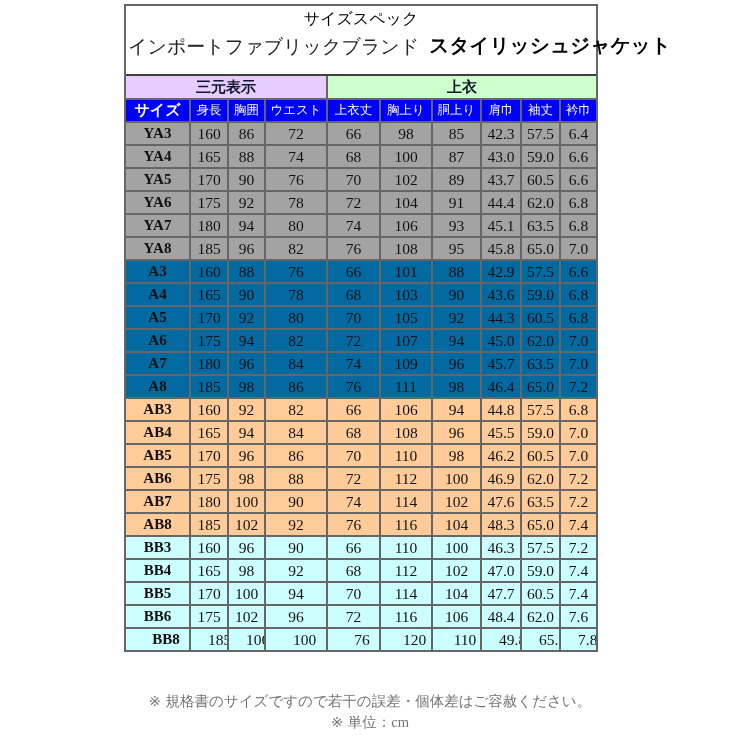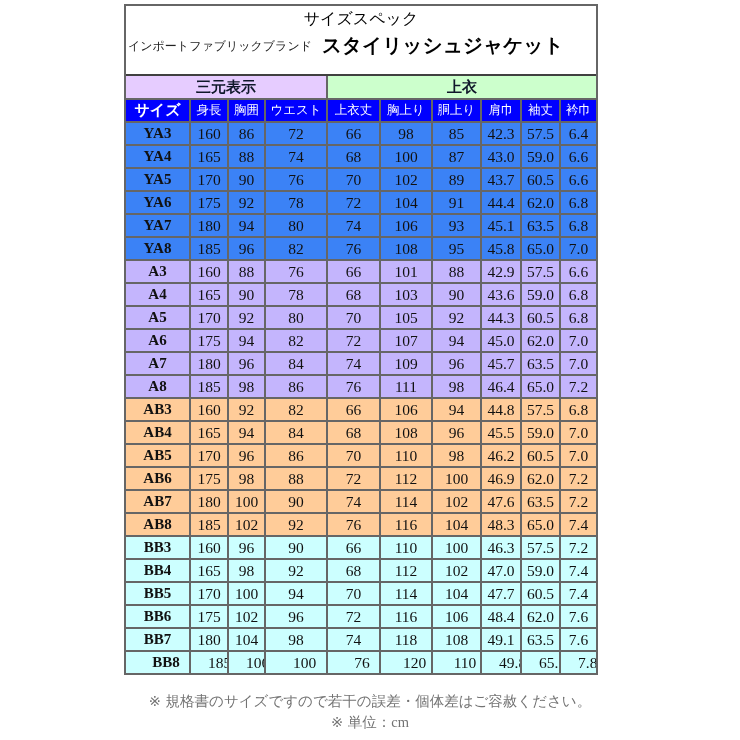--- a/index.html
+++ b/index.html
@@ -40,21 +40,21 @@
       line-height: 20px;
     }
     .title-line2 {
       position: absolute;
       left: 2px; right: 0;
       top: 26px;
       white-space: nowrap;
       line-height: 26px;
     }
     .brand {
-      font-size: 12px;
+      font-size: 19px;
       color: #222;
       vertical-align: middle;
     }
     .product {
       font-size: 19.5px;
       font-weight: bold;
       vertical-align: middle;
       margin-left: 10px;
       letter-spacing: 0.2px;
       text-align: right;
@@ -100,22 +100,22 @@
     .data-row td {
       height: 21px;
       font-family: "Liberation Serif", serif;
       font-size: 15.5px;
       color: #111;
     }
     .data-row td.size-cell {
       font-weight: bold;
       font-size: 15px;
     }
-    .grp-YA td { background: #3b82f6; }
-    .grp-A td { background: #c4b5fd; }
+    .grp-YA td { background: #a3a3a3; }
+    .grp-A td { background: #0369a1; }
     .grp-AB td { background: #FFCC99; }
     .grp-BB td { background: #CCFFFF; }
 
     .notes {
       position: absolute;
       left: 0;
       width: 740px;
       text-align: center;
       font-size: 14.5px;
       color: #737373;
@@ -425,32 +425,20 @@
           <td>102</td>
           <td>96</td>
           <td>72</td>
           <td>116</td>
           <td>106</td>
           <td>48.4</td>
           <td>62.0</td>
           <td>7.6</td>
         </tr>
         <tr class="data-row grp-BB">
-          <td class="size-cell">BB7</td>
-          <td>180</td>
-          <td>104</td>
-          <td>98</td>
-          <td>74</td>
-          <td>118</td>
-          <td>108</td>
-          <td>49.1</td>
-          <td>63.5</td>
-          <td>7.6</td>
-        </tr>
-        <tr class="data-row grp-BB">
           <td class="size-cell">BB8</td>
           <td>185</td>
           <td>106</td>
           <td>100</td>
           <td>76</td>
           <td>120</td>
           <td>110</td>
           <td>49.8</td>
           <td>65.0</td>
           <td>7.8</td>

